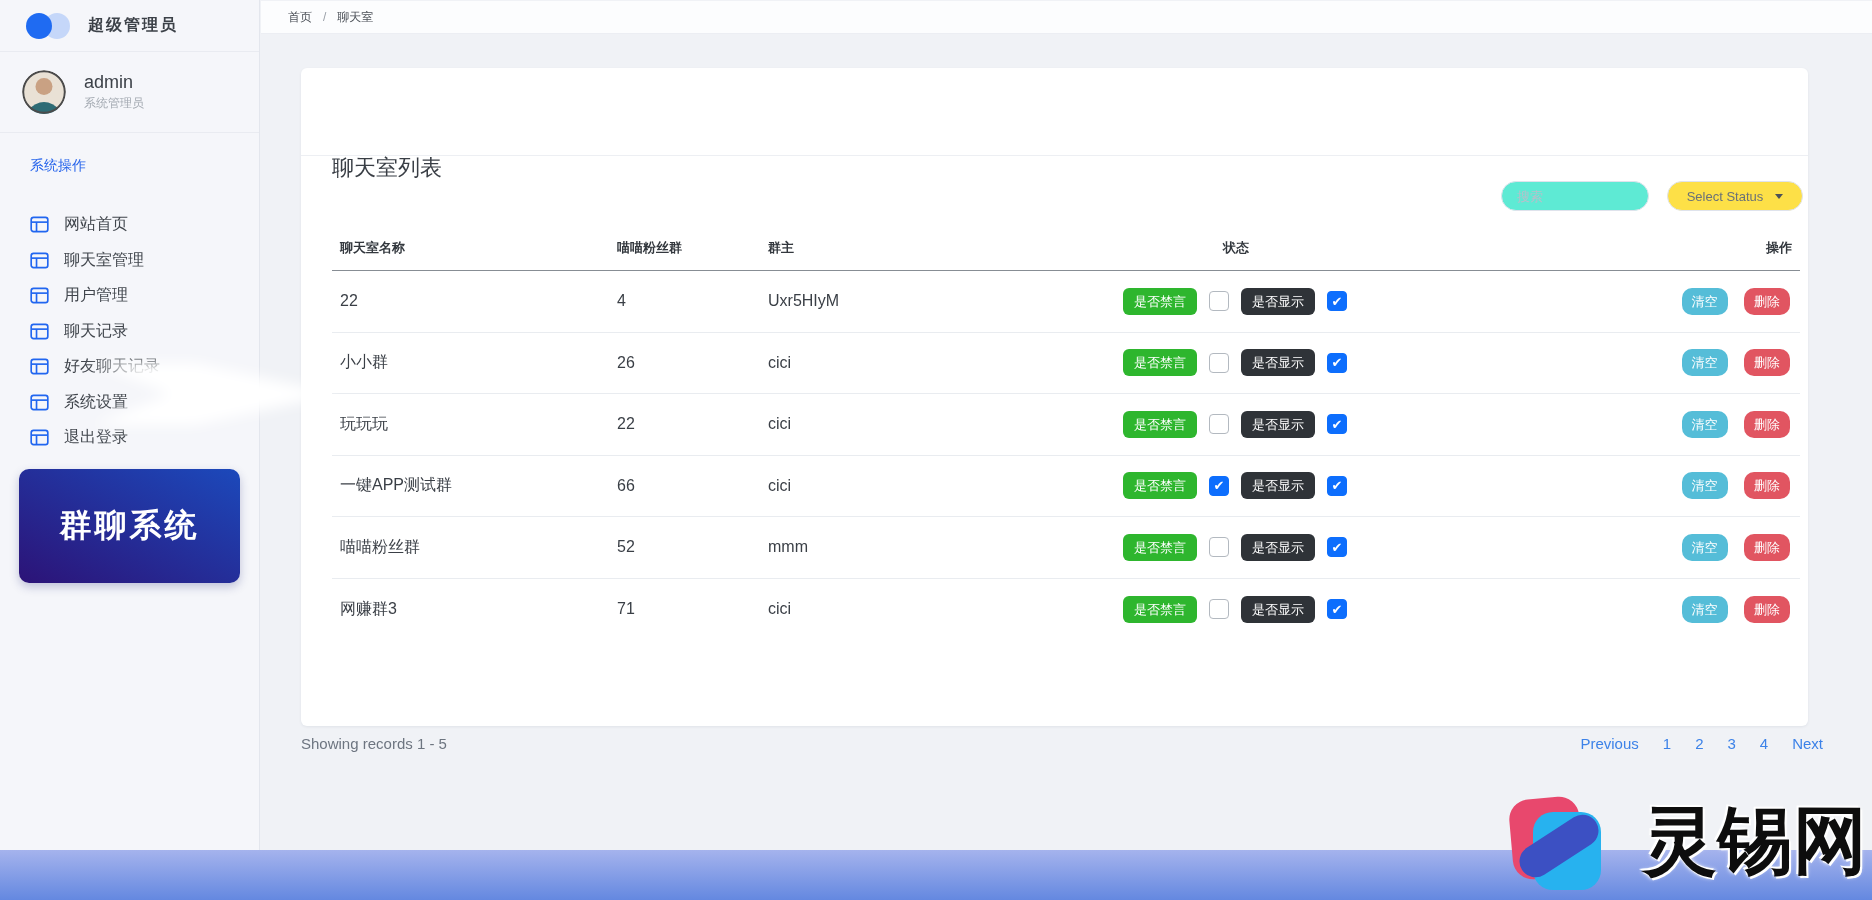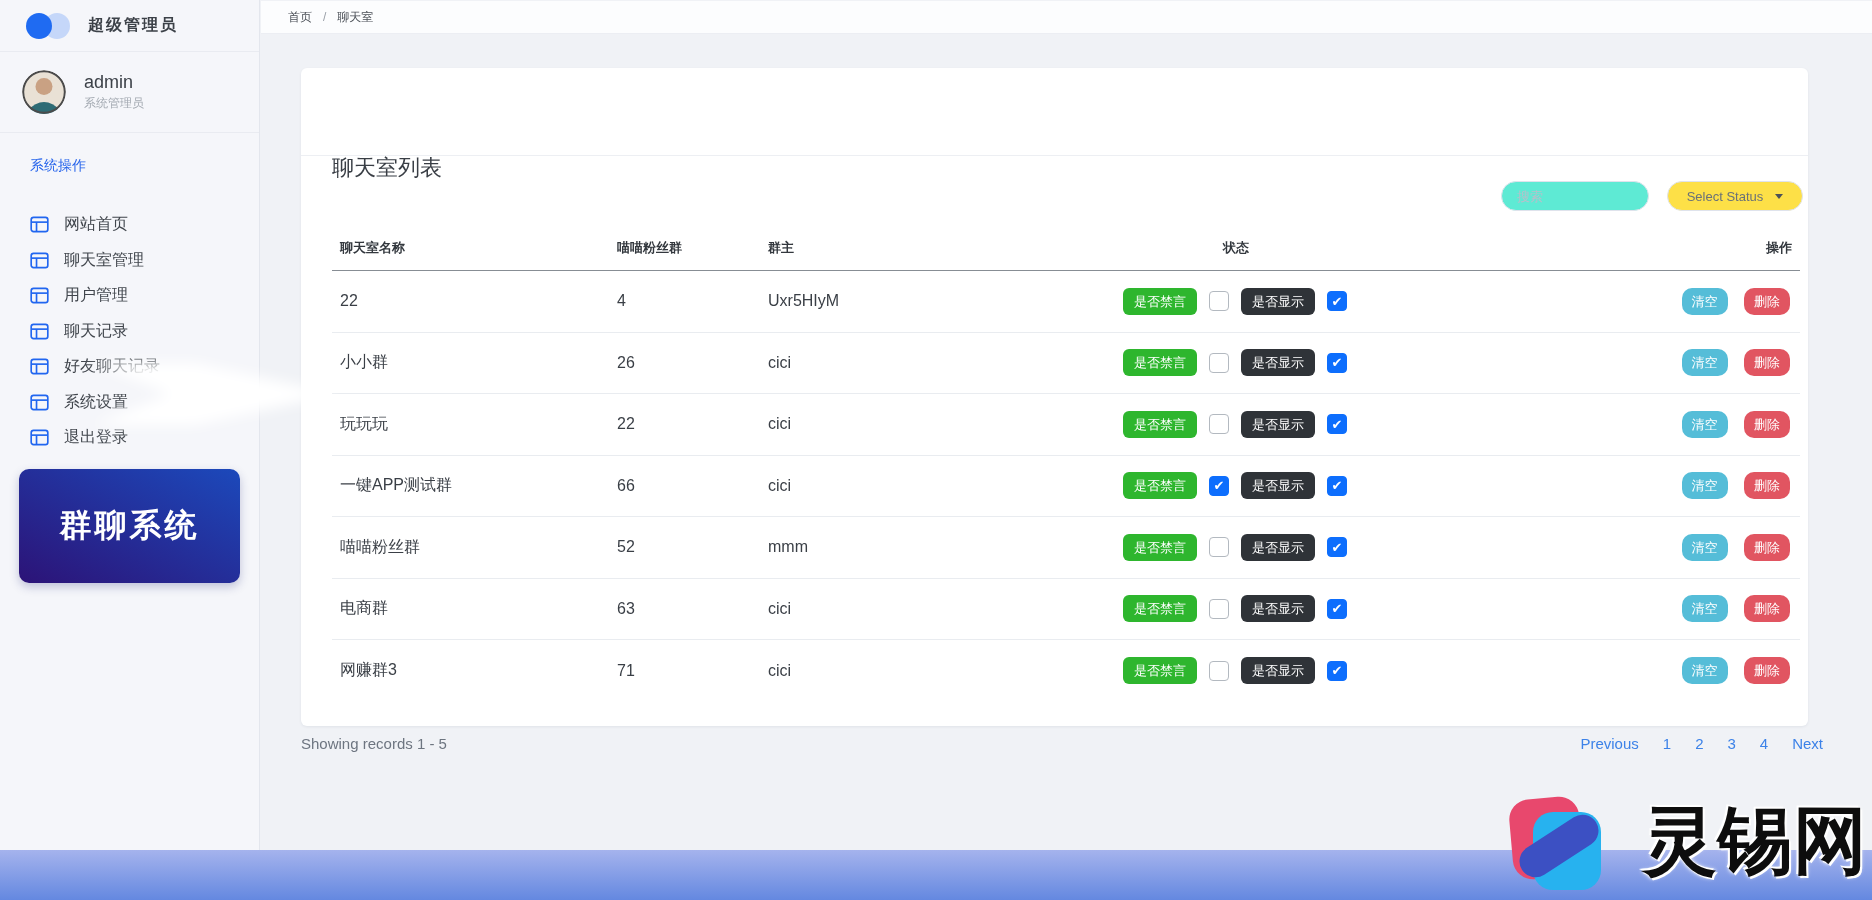--- a/index.html
+++ b/index.html
@@ -341,37 +341,20 @@
         <span class="badge badge-dark">是否显示</span>
         <span class="checkbox cb-show checked">✔</span>
       </span>
     </td>
     <td class="action">
       <button class="btn btn-clear">清空</button>
       <button class="btn btn-delete">删除</button>
     </td>
   </tr>
 
-  <tr>
-    <td>电商群</td>
-    <td>63</td>
-    <td>cici</td>
-    <td>
-      <span class="status-cell">
-        <span class="badge badge-green">是否禁言</span>
-        <span class="checkbox cb-mute"></span>
-        <span class="badge badge-dark">是否显示</span>
-        <span class="checkbox cb-show checked">✔</span>
-      </span>
-    </td>
-    <td class="action">
-      <button class="btn btn-clear">清空</button>
-      <button class="btn btn-delete">删除</button>
-    </td>
-  </tr>
 
   <tr>
     <td>网赚群3</td>
     <td>71</td>
     <td>cici</td>
     <td>
       <span class="status-cell">
         <span class="badge badge-green">是否禁言</span>
         <span class="checkbox cb-mute"></span>
         <span class="badge badge-dark">是否显示</span>

